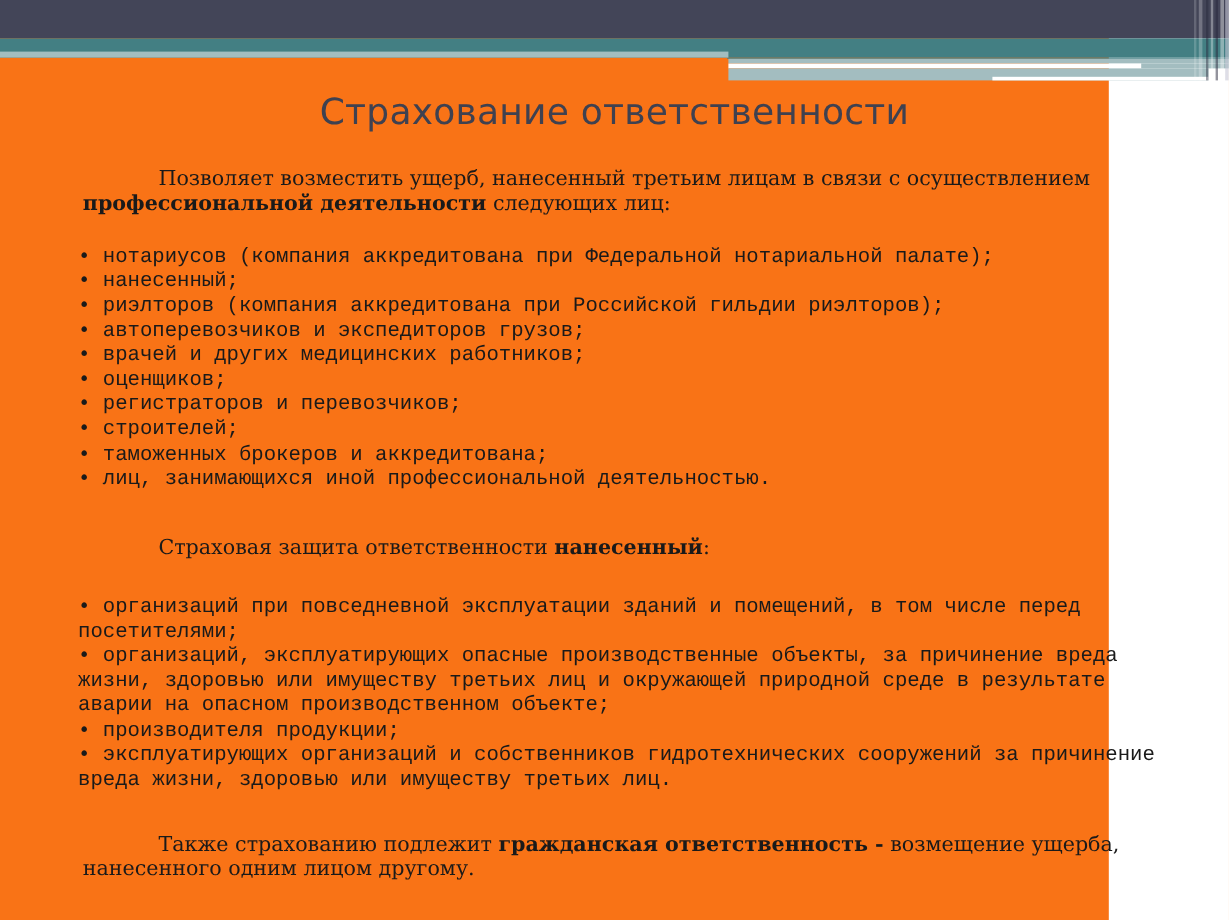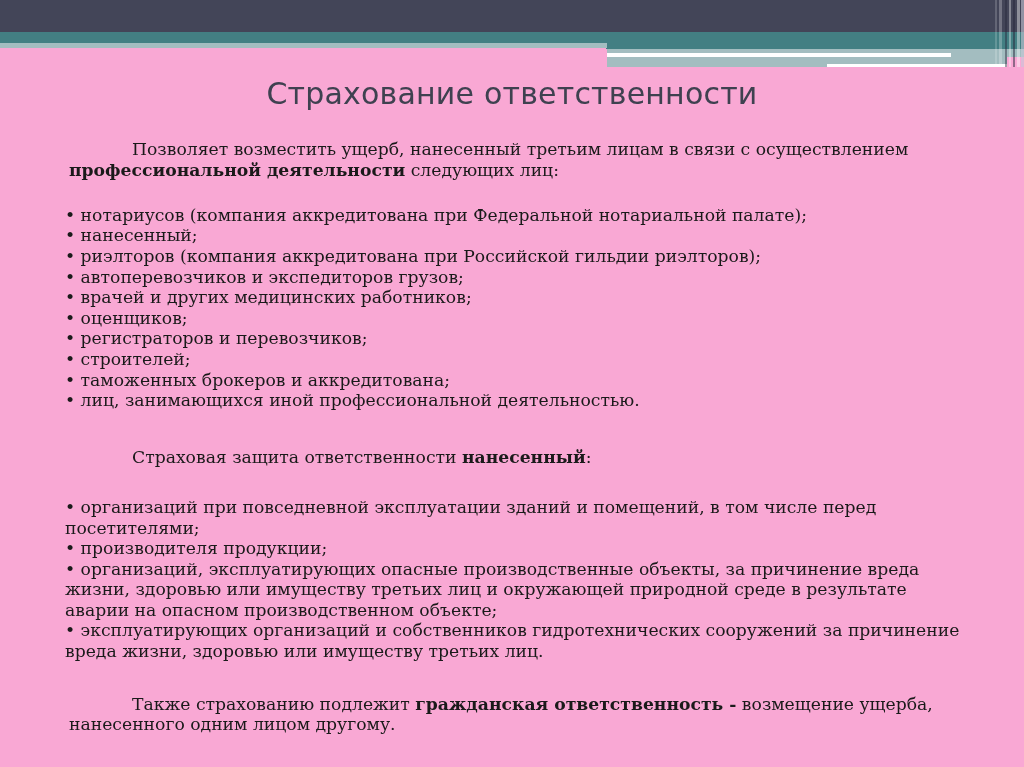--- a/index.html
+++ b/index.html
@@ -5,23 +5,23 @@
     html, body {
       margin: 0;
       padding: 0;
       width: 1024px;
       height: 767px;
       overflow: hidden;
       background: #ffffff;
     }
     .slide {
       position: relative;
-      width: 1024px;
+      width: 924px;
       height: 767px;
-      background: #f9a8d4;
+      background: #f97316;
     }
     .hdr-dark {
       position: absolute; left: 0; top: 0; width: 1024px; height: 32px;
       background: #434558;
     }
     .hdr-teal {
       position: absolute; left: 0; top: 32px; width: 1024px; height: 16px;
       background: #437f83;
     }
     .hdr-teal-ext {
@@ -75,21 +75,21 @@
     .body-text p {
       margin: 4px;
     }
     .indent {
       text-indent: 63px;
     }
     .gap {
       height: 20.6px;
     }
     .bullet-list {
-      margin: 0; padding: 0; list-style: none;
+      margin: 0; padding: 0; list-style: none; font-family: Liberation Mono, monospace;
     }
     .bullet-list li {
       margin: 0; padding: 0;
     }
     .bullet-list li::before {
       content: "\2022\00a0";
     }
     b {
       font-weight: bold;
     }
@@ -139,22 +139,22 @@
 
     <div class="gap"></div>
     <div class="gap" style="height:12px;"></div>
 
     <p class="indent"><span>Страховая защита ответственности </span><b>нанесенный</b><span>:</span></p>
 
     <div class="gap" style="height:25px;"></div>
 
     <ul class="bullet-list">
       <li>организаций при повседневной эксплуатации зданий и помещений, в том числе перед посетителями;</li>
+      <li>организаций, эксплуатирующих опасные производственные объекты, за причинение вреда жизни, здоровью или имуществу третьих лиц и окружающей природной среде в результате аварии на опасном производственном объекте;</li>
       <li>производителя продукции;</li>
-      <li>организаций, эксплуатирующих опасные производственные объекты, за причинение вреда жизни, здоровью или имуществу третьих лиц и окружающей природной среде в результате аварии на опасном производственном объекте;</li>
       <li>эксплуатирующих организаций и собственников гидротехнических сооружений за причинение вреда жизни, здоровью или имуществу третьих лиц.</li>
     </ul>
 
     <div class="gap" style="height:28px;"></div>
 
     <p class="indent"><span>Также страхованию подлежит </span><b>гражданская ответственность -</b><span> возмещение ущерба, нанесенного одним лицом другому.</span></p>
   </div>
 </div>
 
 </body></html>

